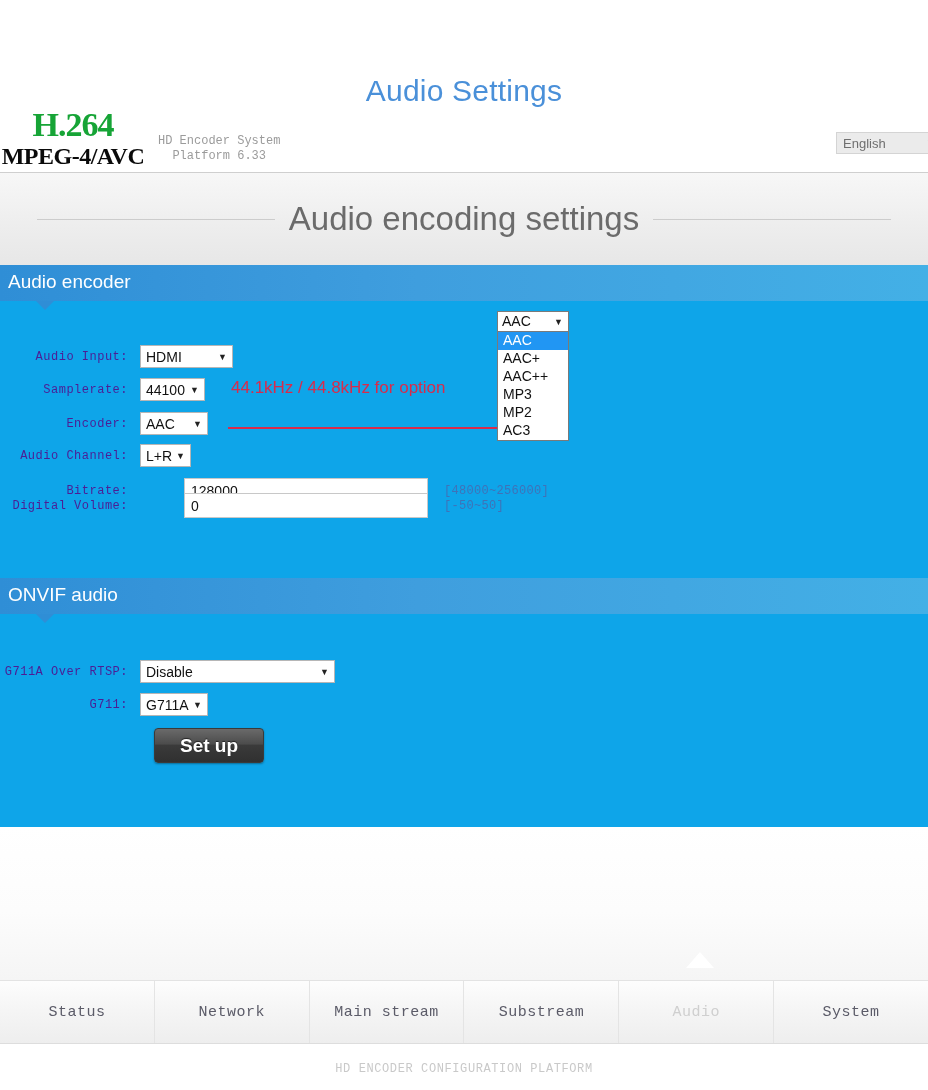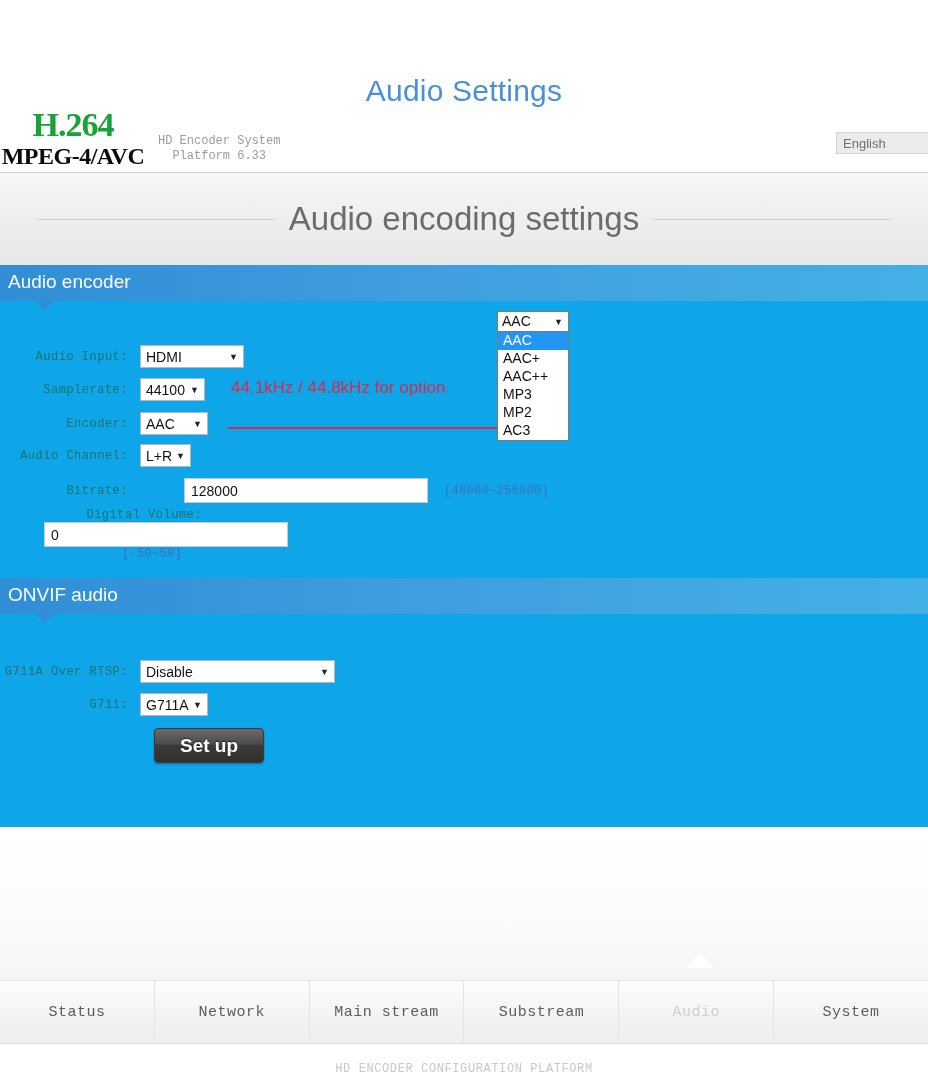--- a/index.html
+++ b/index.html
@@ -158,21 +158,21 @@
     background: #ececec;
   }
   .frow {
     position: absolute;
     display: flex;
     align-items: center;
   }
   .flabel {
     font-family: "Liberation Mono", monospace;
     font-size: 12px;
-    color: #0f766e;
+    color: #4c1d95;
     width: 128px;
     text-align: right;
     padding-right: 12px;
     letter-spacing: 0.5px;
   }
   select.ctl {
     font-family: "Liberation Sans", sans-serif;
     font-size: 14px;
     color: #111;
     background: #ffffff;
@@ -396,21 +396,21 @@
     <div class="banner-label">ONVIF audio</div>
     <div class="banner-notch"></div>
   </div>
 </div>
 
 <div class="form-body">
 
   <div class="frow" style="left:0px; top:345px;">
     <span class="flabel">Audio Input:</span>
     <span class="selwrap">
-      <select class="ctl" style="width:104px;">
+      <select class="ctl" style="width:93px;">
         <option>HDMI</option>
       </select>
       <span class="arw">▼</span>
     </span>
   </div>
 
   <div class="frow" style="left:0px; top:378px;">
     <span class="flabel">Samplerate:</span>
     <span class="selwrap">
       <select class="ctl" style="width:65px;">
@@ -439,21 +439,21 @@
       <span class="arw">▼</span>
     </span>
   </div>
 
   <div class="frow" style="left:0px; top:478px;">
     <span class="flabel">Bitrate:</span>
     <input class="ctl" style="width: 244px;" value="128000">
     <span class="hint">[48000~256000]</span>
   </div>
 
-  <div class="frow" style="left:0px; top:508px;flex-direction:column;">
+  <div class="frow" style="left:0px; top:493px;">
     <span class="flabel">Digital Volume:</span>
     <input class="ctl" style="width: 244px;" value="0">
     <span class="hint">[-50~50]</span>
   </div>
 
   <div class="rednote">44.1kHz / 44.8kHz for option</div>
   <div class="redline"></div>
 
   <div class="frow" style="left:0px; top:660px;">
     <span class="flabel">G711A Over RTSP:</span>

